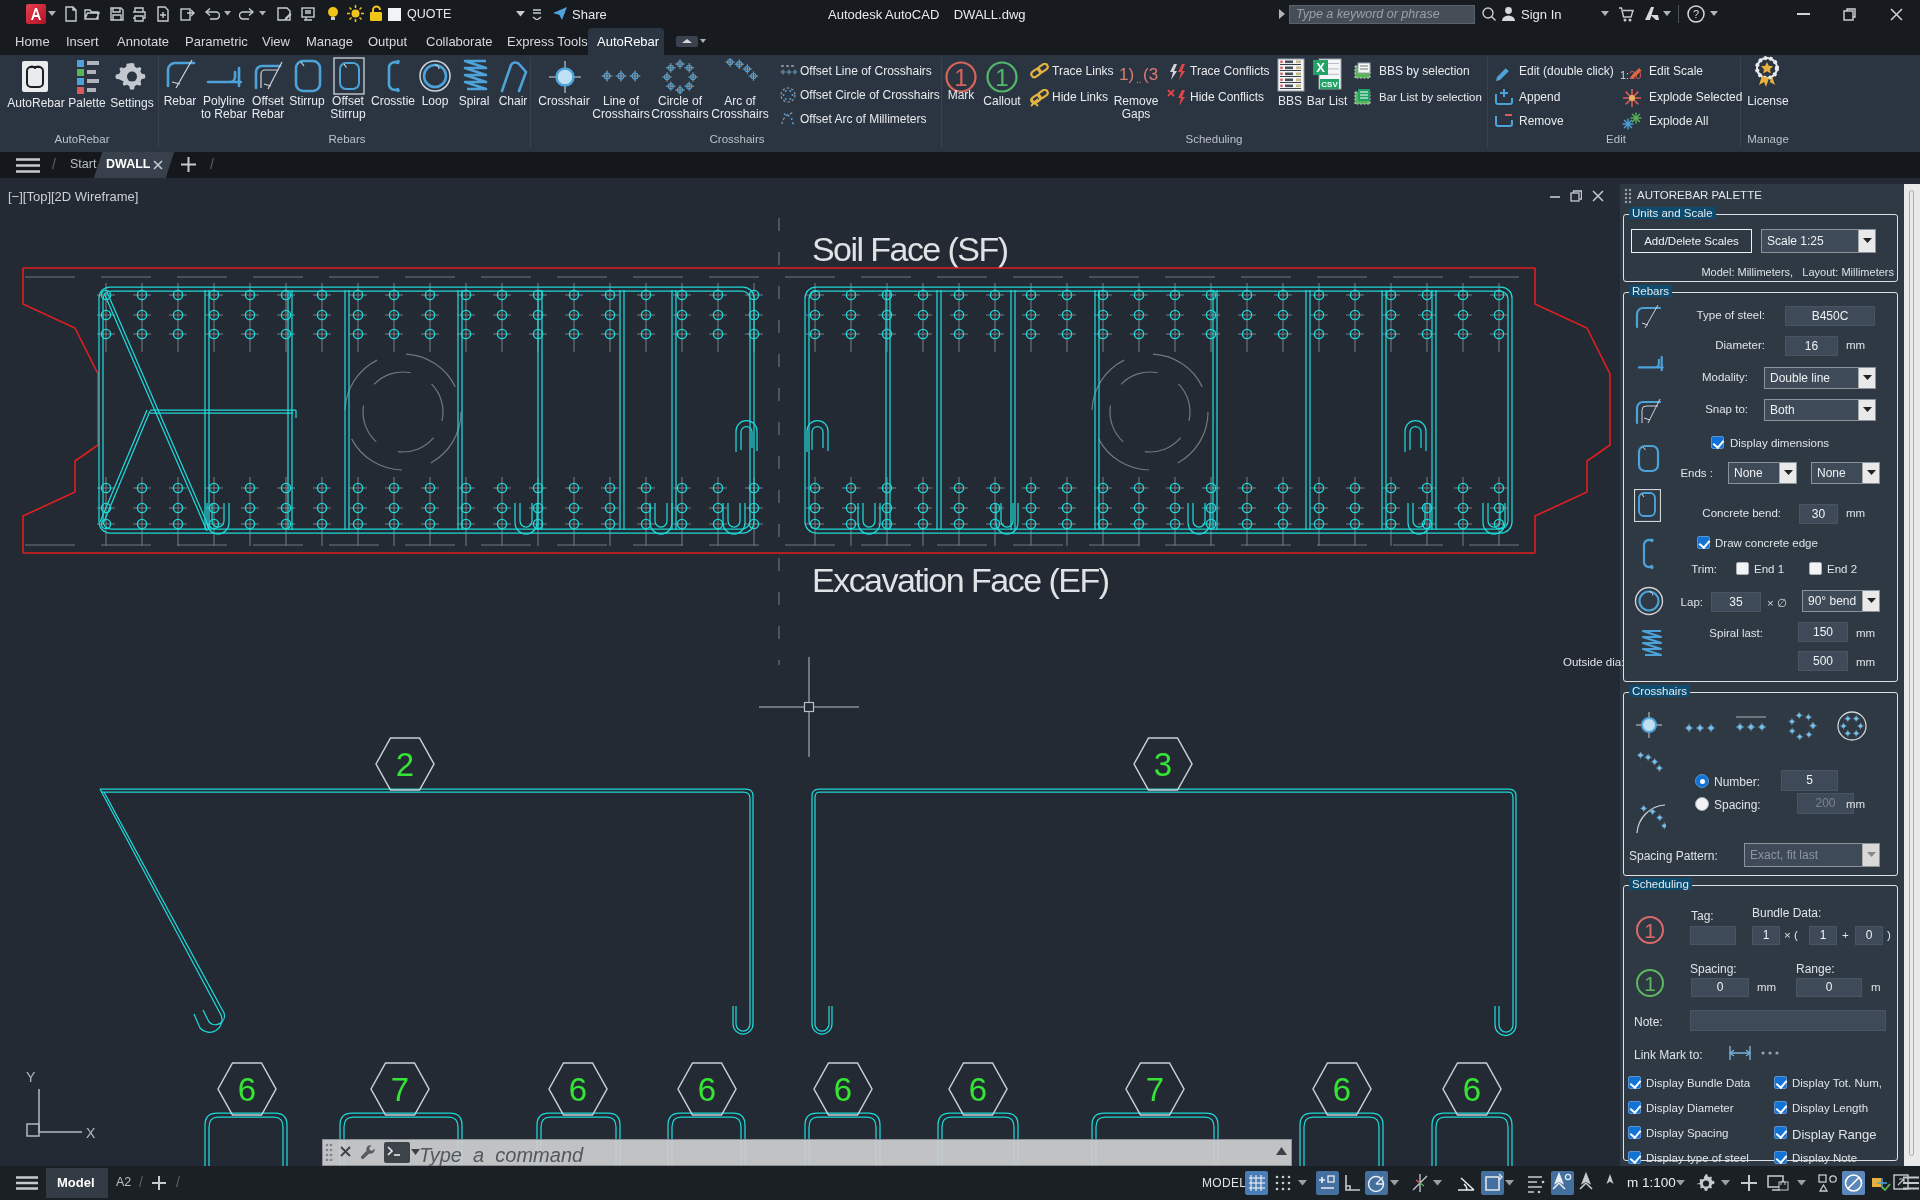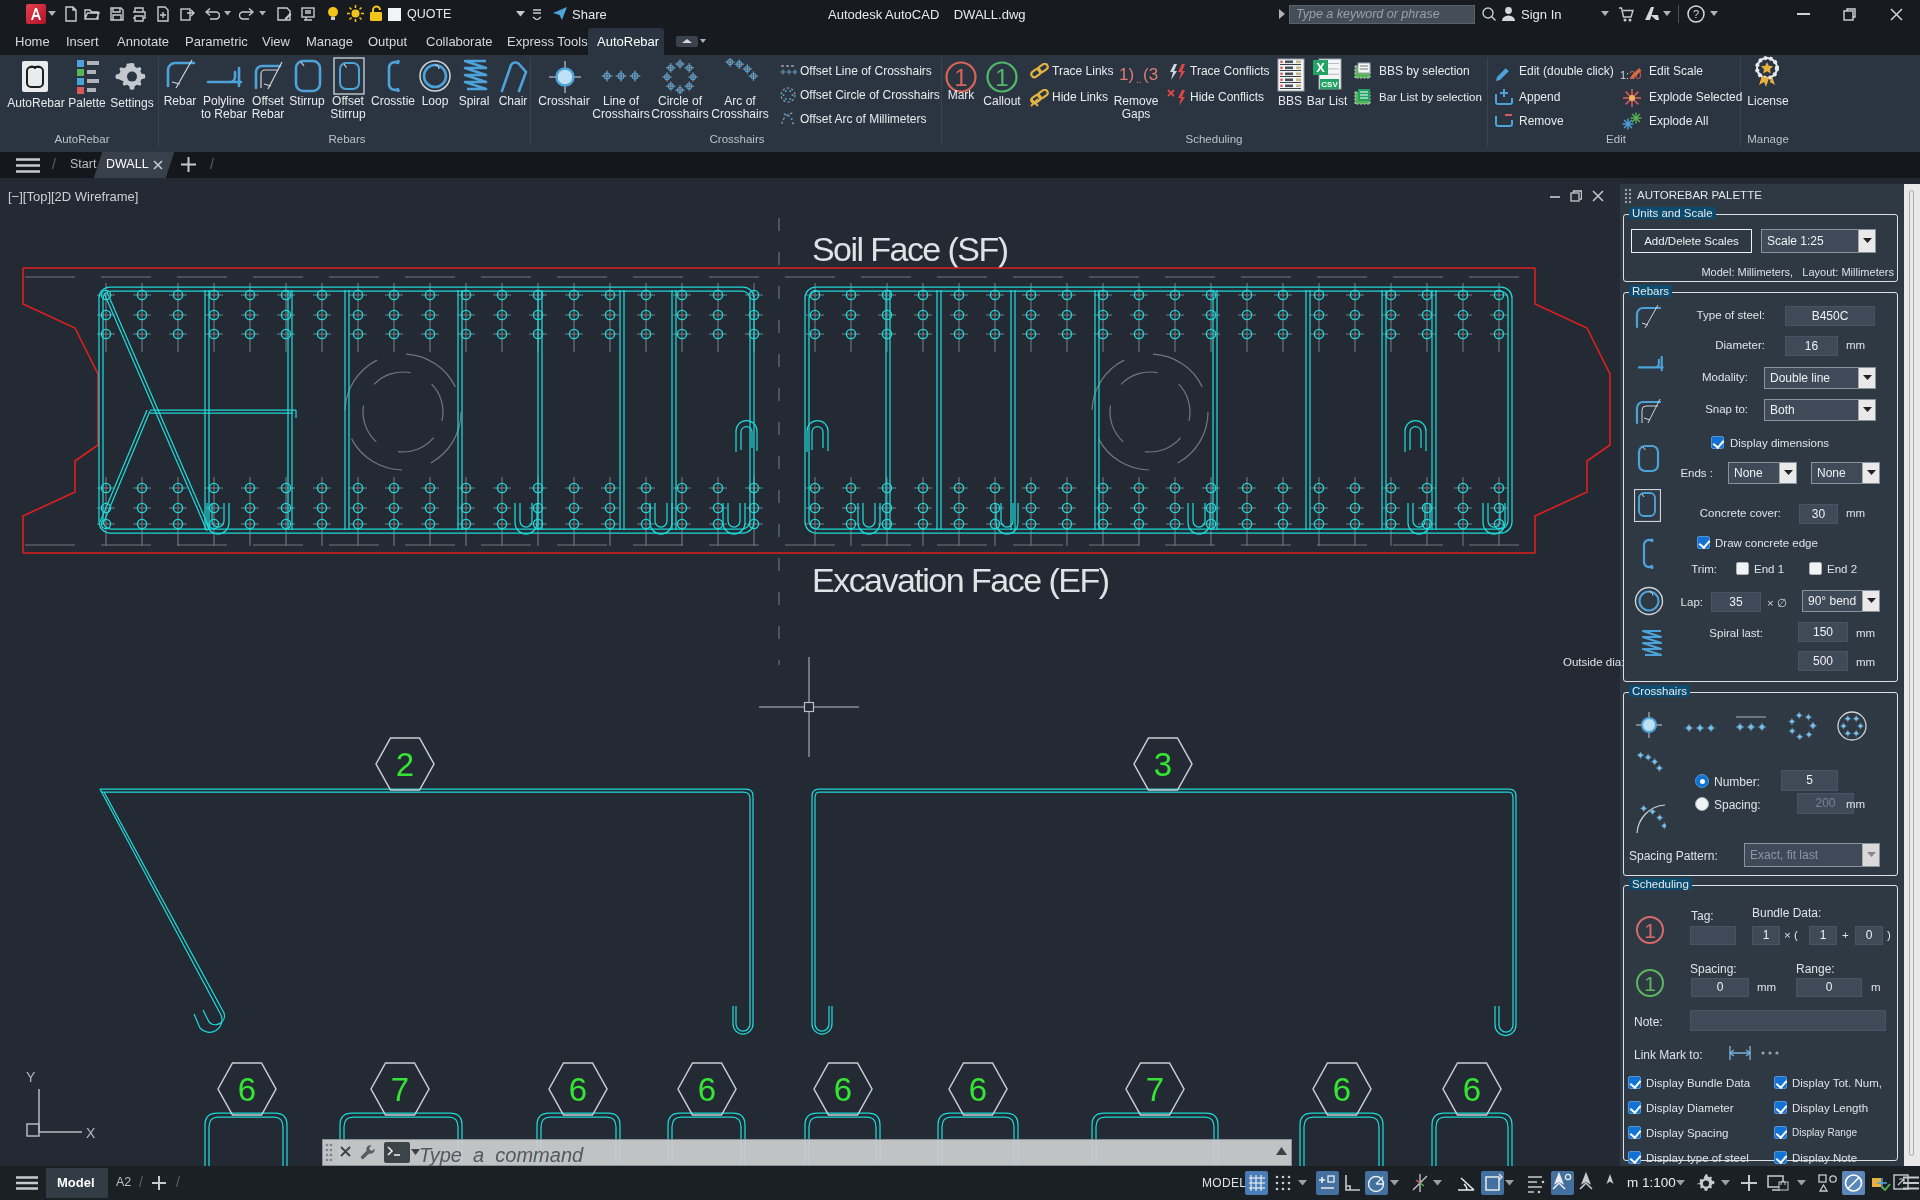--- a/index.html
+++ b/index.html
@@ -524,21 +524,21 @@
       <div class="rlbl" style="left:1708px;top:40px;width:120px">License</div>
       <div class="plbl" style="left:1718px;top:78px;width:100px">Manage</div>
     </div>
     <div id="filetabs" class="abs">
       <svg class="abs" style="left:16px;top:6px" width="24" height="15" viewBox="0 0 24 15">
         <path d="M0 1.5 h24 M0 7.5 h24 M0 13.5 h24" stroke="#c5cad0" stroke-width="2.6"></path>
       </svg>
       <div class="abs" style="left:52px;top:4px;color:#5a626b;font-size:14px">/</div>
       <div class="abs" style="left:70px;top:5px;color:#b9bfc5;font-size:12.5px">Start</div>
       <div class="abs" style="left:98px;top:0;width:72px;height:26px;background:#38404b;transform:skewX(-18deg)"></div>
-      <div class="abs" style="left:106px;top:5px;color:#fff;font-size:12.5px;font-weight:normal">DWALL</div>
+      <div class="abs" style="left:106px;top:5px;color:#fff;font-size:12.5px;font-weight:bold">DWALL</div>
       <svg class="abs" style="left:153px;top:8px" width="10" height="10" viewBox="0 0 10 10">
         <path d="M1 1 l8 8 M9 1 L1 9" stroke="#c5cad0" stroke-width="1.6"></path>
       </svg>
       <svg class="abs" style="left:181px;top:5px" width="15" height="15" viewBox="0 0 15 15">
         <path d="M7.5 0 V15 M0 7.5 H15" stroke="#c5cad0" stroke-width="2"></path>
       </svg>
       <div class="abs" style="left:210px;top:4px;color:#5a626b;font-size:14px">/</div>
     </div>
     <div id="canvas" class="abs">
       <div class="abs" style="left:8px;top:11px;color:#ccd1d6;font-size:13px">[−][Top][2D Wireframe]</div>
@@ -831,21 +831,21 @@
         <div style="position:absolute;right:0;top:0;width:17px;height:20px;background:#e9e9e9;border-left:1px solid #aaa"><svg width="17" height="20">
             <path d="M4 7 h9 l-4.5 5 z" fill="#222"></path>
           </svg></div>
       </div>
       <div class="combo" style="left:191px;top:278px;width:69px;height:22px">
         <div class="tx" style="color:#eef1f3;top:3px">None</div>
         <div style="position:absolute;right:0;top:0;width:17px;height:20px;background:#e9e9e9;border-left:1px solid #aaa"><svg width="17" height="20">
             <path d="M4 7 h9 l-4.5 5 z" fill="#222"></path>
           </svg></div>
       </div>
-      <div class="abs" style="left:-39px;top:323px;width:200px;text-align:right;font-size:11.5px;color:#dfe3e7;white-space:nowrap">Concrete cover:</div>
+      <div class="abs" style="left:-39px;top:323px;width:200px;text-align:right;font-size:11.5px;color:#dfe3e7;white-space:nowrap">Concrete bend:</div>
       <div class="fld" style="left:179px;top:320px;width:39px;height:20px;line-height:18px;color:#eef1f3">30</div>
       <div class="abs" style="left:226px;top:323px;font-size:11.5px;color:#dfe3e7;white-space:nowrap">mm</div>
       <div class="cb" style="left:77px;top:352px"></div>
       <div class="abs" style="left:95px;top:353px;font-size:11.5px;color:#dfe3e7;white-space:nowrap">Draw concrete edge</div>
       <div class="abs" style="left:-103px;top:379px;width:200px;text-align:right;font-size:11.5px;color:#dfe3e7;white-space:nowrap">Trim:</div>
       <div class="cbw" style="left:116px;top:378px"></div>
       <div class="abs" style="left:134px;top:379px;font-size:11.5px;color:#dfe3e7;white-space:nowrap">End 1</div>
       <div class="cbw" style="left:189px;top:378px"></div>
       <div class="abs" style="left:207px;top:379px;font-size:11.5px;color:#dfe3e7;white-space:nowrap">End 2</div>
       <div class="abs" style="left:-117px;top:412px;width:200px;text-align:right;font-size:11.5px;color:#dfe3e7;white-space:nowrap">Lap:</div>
@@ -1057,21 +1057,21 @@
       <div class="abs" style="left:26px;top:893px;font-size:11.5px;color:#dfe3e7;white-space:nowrap">Display Bundle Data</div>
       <div class="cb" style="left:154px;top:892px"></div>
       <div class="abs" style="left:172px;top:893px;font-size:11.5px;color:#dfe3e7;white-space:nowrap">Display Tot. Num,</div>
       <div class="cb" style="left:8px;top:917px"></div>
       <div class="abs" style="left:26px;top:918px;font-size:11.5px;color:#dfe3e7;white-space:nowrap">Display Diameter</div>
       <div class="cb" style="left:154px;top:917px"></div>
       <div class="abs" style="left:172px;top:918px;font-size:11.5px;color:#dfe3e7;white-space:nowrap">Display Length</div>
       <div class="cb" style="left:8px;top:942px"></div>
       <div class="abs" style="left:26px;top:943px;font-size:11.5px;color:#dfe3e7;white-space:nowrap">Display Spacing</div>
       <div class="cb" style="left:154px;top:942px"></div>
-      <div class="abs" style="left:172px;top:943px;font-size:10px;color:#dfe3e7;white-space:nowrap">Display Range</div>
+      <div class="abs" style="left:172px;top:943px;font-size:13px;color:#dfe3e7;white-space:nowrap">Display Range</div>
       <div class="cb" style="left:8px;top:967px"></div>
       <div class="abs" style="left:26px;top:968px;font-size:11.5px;color:#dfe3e7;white-space:nowrap">Display type of steel</div>
       <div class="cb" style="left:154px;top:967px"></div>
       <div class="abs" style="left:172px;top:968px;font-size:11.5px;color:#dfe3e7;white-space:nowrap">Display Note</div>
     </div>
     <div id="sbar" class="abs">
       <div class="abs" style="left:5px;top:6px;width:5px;height:966px;border:1px solid #a9adb2;border-radius:3px;background:#e9e9e9"></div>
     </div>
     <div id="statusbar" class="abs">
       <svg class="abs" style="left:16px;top:10px" width="22" height="14" viewBox="0 0 22 14">

